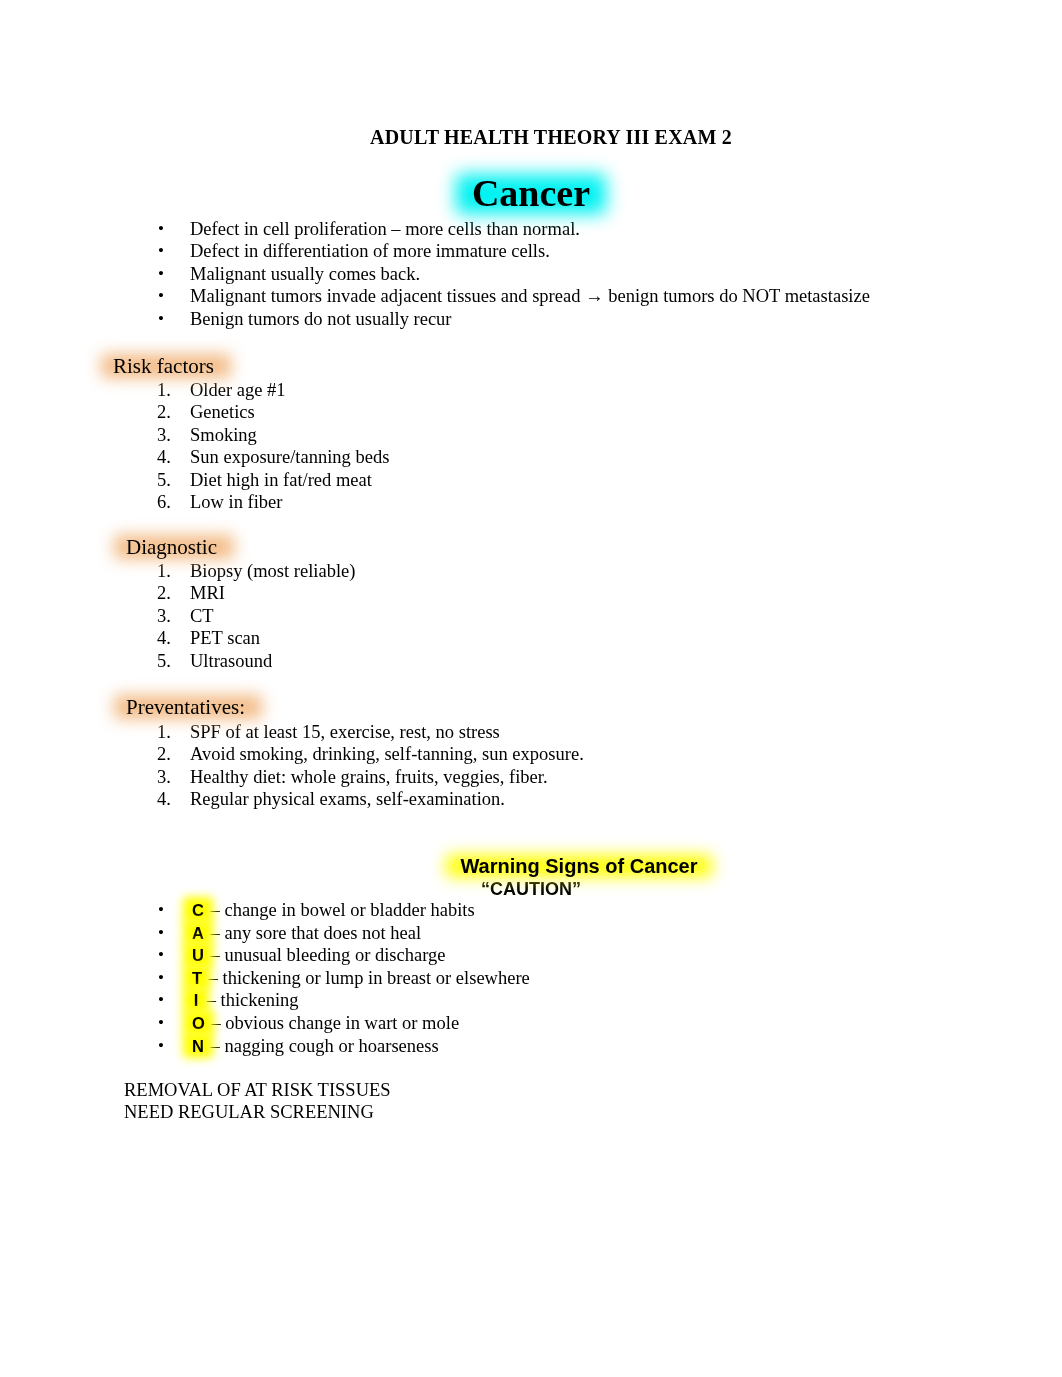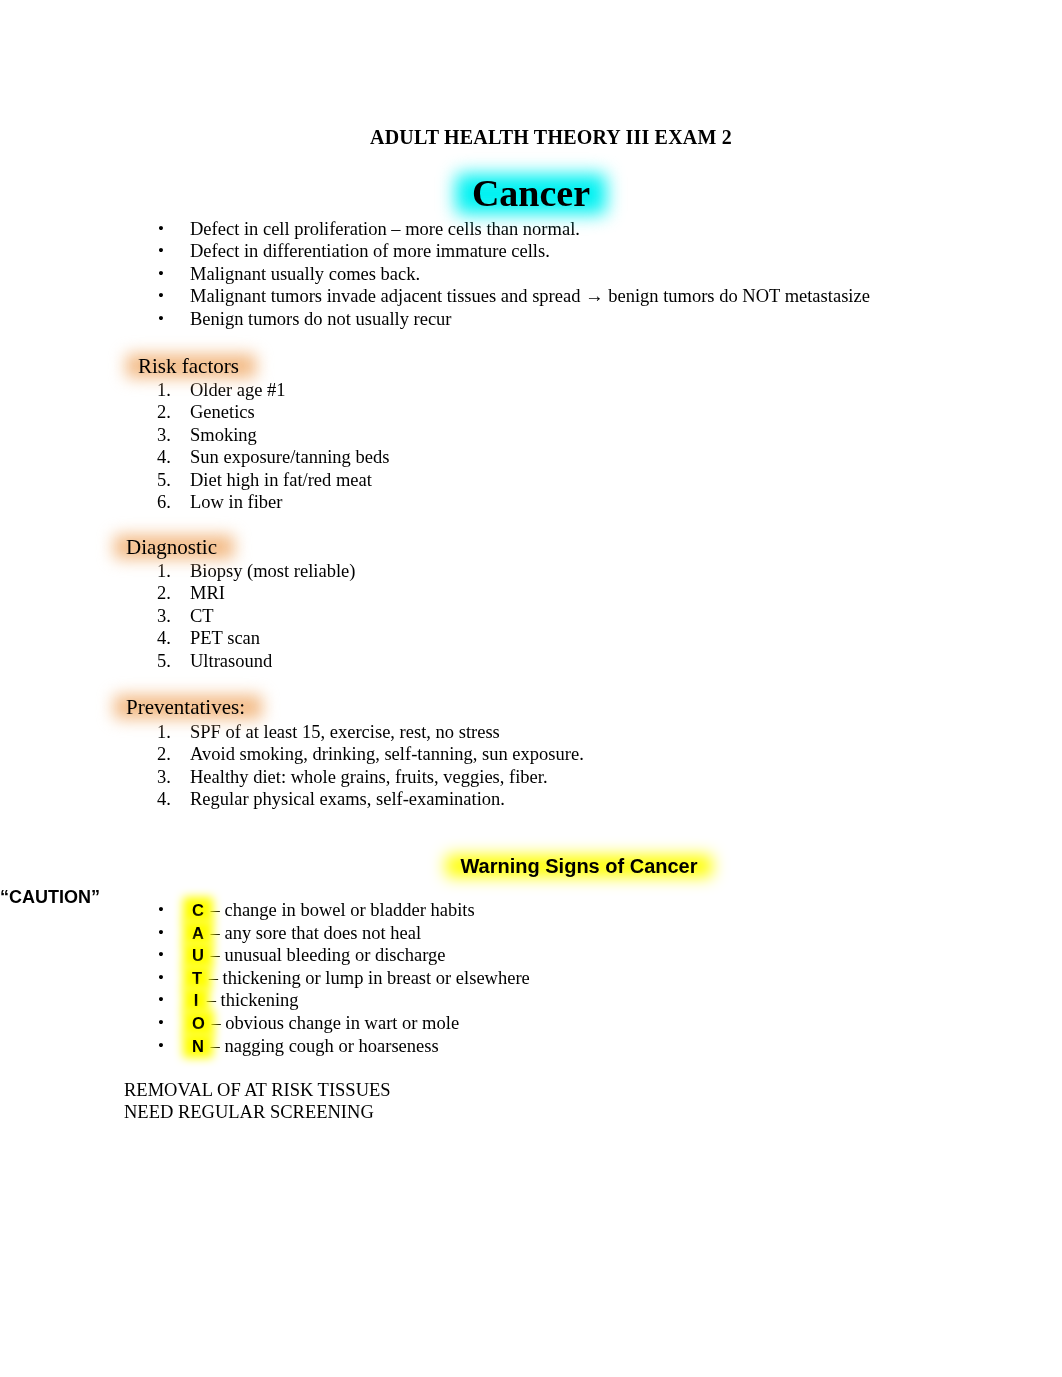--- a/index.html
+++ b/index.html
@@ -150,25 +150,25 @@
     background: #ffff00;
     filter: blur(8px);
     z-index: -1;
     border-radius: 4px;
   }
   .caution-sub {
     position: absolute;
     top: 878px;
     left: 0;
     width: 1062px;
+    text-align: center;
     font-family: "Liberation Sans", "DejaVu Sans", sans-serif;
     font-weight: bold;
     font-size: 18px;
     line-height: 22px;
-    margin-top: 8px;
   }
 
   
   ul.caution-list {
     margin: 0;
     padding: 0;
     list-style: none;
   }
   ul.caution-list > li {
     position: relative;
@@ -248,21 +248,21 @@
         <span class="mk">•</span>
         <span>Malignant tumors invade adjacent tissues and spread →  benign tumors do NOT metastasize</span>
       </li>
       <li>
         <span class="mk">•</span>
         <span>Benign tumors do not usually recur</span>
       </li>
     </ul>
   </div>
 
-  <div class="blk" style="top:353px; left:136px;">
+  <div class="blk" style="top:353px; left:111px;">
     <span class="sect-head">
       <span class="hl"></span>
       <span>Risk factors</span>
     </span>
   </div>
   <div class="blk" style="top:379px; left:124px;">
     <ol class="nums">
       <li>
         <span class="mk">1.</span>
         <span>Older age #1</span>

